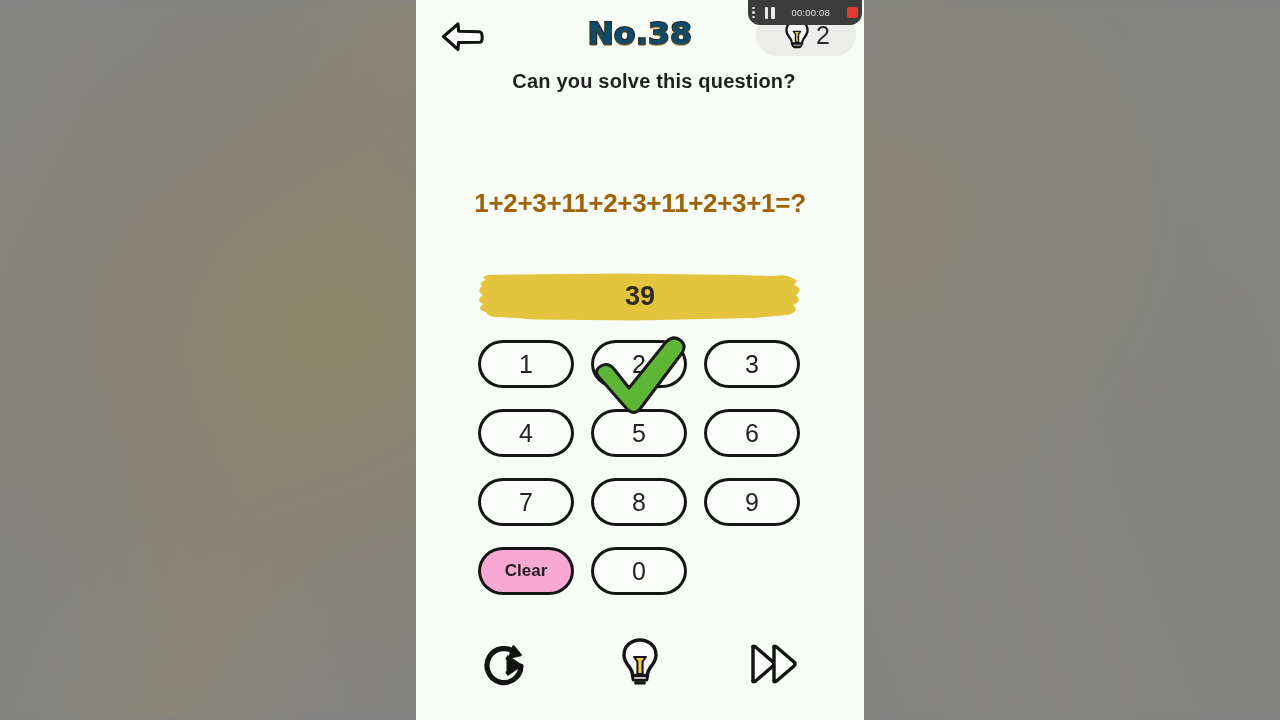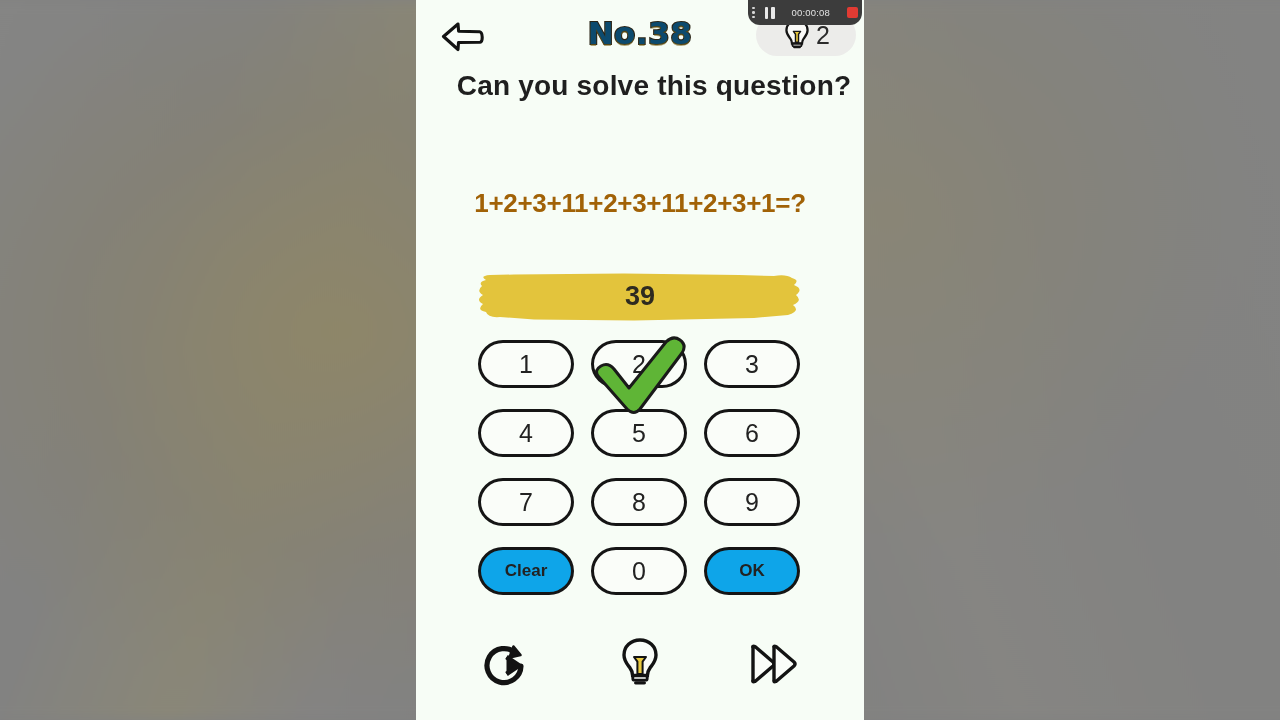--- a/index.html
+++ b/index.html
@@ -89,21 +89,21 @@
   #rec-pause { display:flex; gap:3px; }
   #rec-pause i { width:3.5px; height:12px; background:#e9e9e9; display:block; border-radius:1px; }
   #rec-time { color:#e3e3e3; font-size:9.5px; letter-spacing:0.2px;
     font-family:"Liberation Sans", sans-serif; flex:1; text-align:center; }
   #rec-stop { width:11px; height:11px; background:#e23b33; border-radius:2px; }
 
   
   #question-prompt {
     position:absolute; top:70px; left:0; width:476px;
     text-align:center;
-    font-size:28px; font-weight:bold; color:#1f1f1f;
+    font-size:20px; font-weight:bold; color:#1f1f1f;
     letter-spacing:0.2px;
     font-family:"Liberation Sans", sans-serif;
   }
   #equation {
     position:absolute; top:188px; left:0; width:448px;
     text-align:center;
     font-size:26px; font-weight:bold; color:#a16207;
     letter-spacing:-0.3px;
     font-family:"Liberation Sans", sans-serif;
   }
@@ -134,21 +134,21 @@
   .key {
     position:relative;
     width:96px; height:48px;
     border:3.5px solid #151515;
     border-radius:26px / 25px;
     background:#FAFDF9;
     display:flex; align-items:center; justify-content:center;
     font-size:25px; color:#222; cursor:pointer;
     font-family:"Liberation Sans", sans-serif;
   }
-  .key.action { background:#0ea5e9; font-size:17px; font-weight:bold; }
+  .key.action { background:#f9a8d4; font-size:17px; font-weight:bold; }
   .key.key-2  { z-index:2; }
   #check-overlay {
     position:absolute; left:110px; top:-4px;
     width:104px; height:84px;
     pointer-events:none; z-index:6;
   }
 
   
   #toolbar {
     position:absolute; bottom:8px; left:0; width:448px; height:96px;
@@ -204,21 +204,20 @@
       <div class="key key-2">2</div>
       <div class="key">3</div>
       <div class="key">4</div>
       <div class="key">5</div>
       <div class="key">6</div>
       <div class="key">7</div>
       <div class="key">8</div>
       <div class="key">9</div>
       <div class="key action">Clear</div>
       <div class="key">0</div>
-      <div class="key action">OK</div>
 
       <svg id="check-overlay" viewBox="0 0 104 84">
         <path d="M10 40 Q6 34 13 30 Q20 26 26 33 L41 52 L78 6 Q85 -1 92 4 Q99 9 94 17 L52 73 Q46 80 39 73 Z" fill="#5FB536" stroke="#1a1a1a" stroke-width="3" stroke-linejoin="round"></path>
       </svg>
     </div>
 
     <div id="toolbar">
 
       <div class="tool">
         <svg width="48" height="48" viewBox="0 0 48 48">

